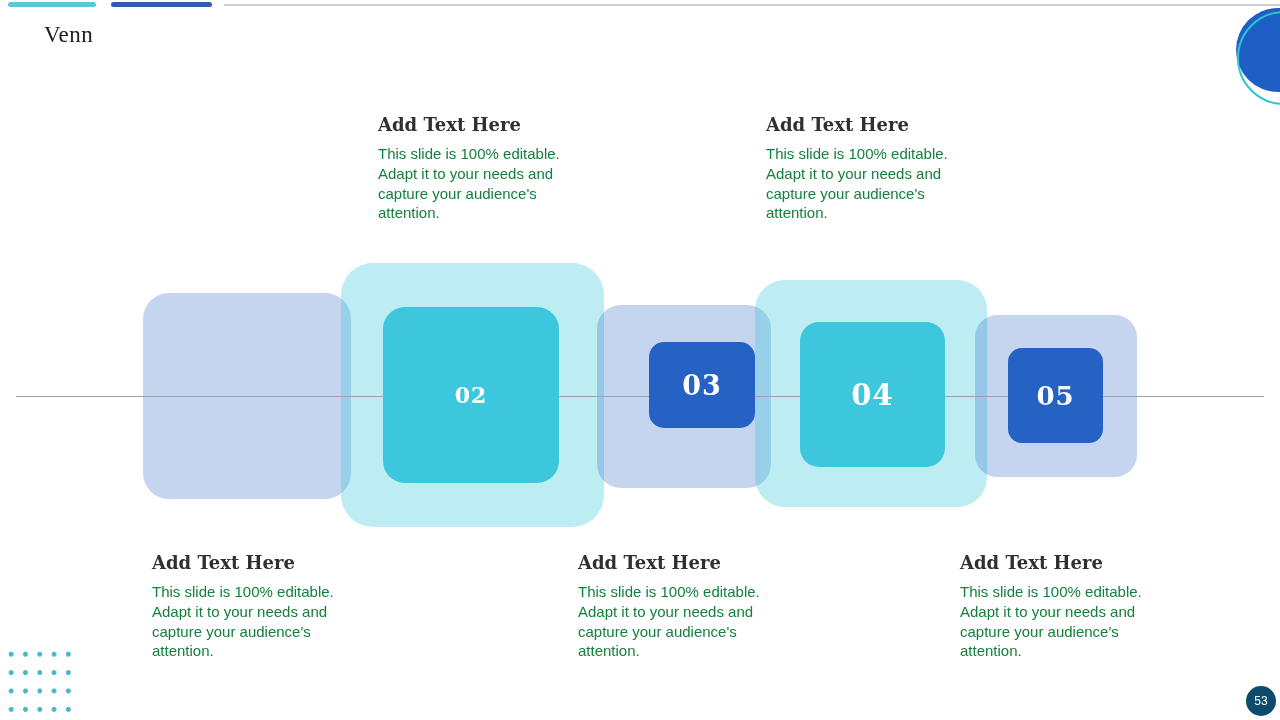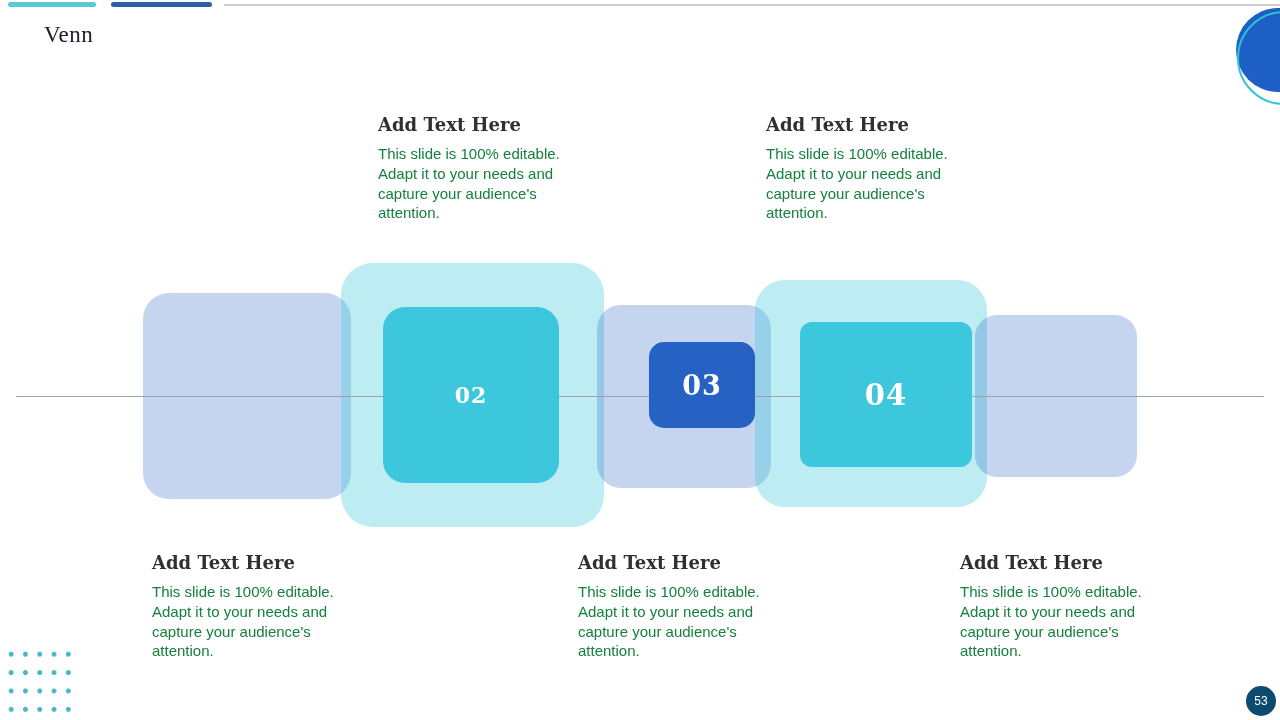--- a/index.html
+++ b/index.html
@@ -42,21 +42,21 @@
   .inner.bl{background:#2661c4;}
   .inner.tl{background:#3cc7dc;}
   #o1{left:143px;top:293px;width:208px;height:206px;border-radius:26px;}
   #o2{left:341px;top:263px;width:263px;height:264px;border-radius:32px;}
   #o3{left:597px;top:305px;width:174px;height:183px;border-radius:24px;}
   #o4{left:755px;top:280px;width:232px;height:227px;border-radius:30px;}
   #o5{left:975px;top:315px;width:162px;height:162px;border-radius:22px;}
   #i1{left:181px;top:329px;width:133px;height:133px;border-radius:18px;font-size:28px;}
   #i2{left:383px;top:307px;width:176px;height:176px;border-radius:22px;font-size:22px;}
   #i3{left:627px;top:342px;width:106px;height:86px;border-radius:15px;font-size:27px;margin-left:22px;}
-  #i4{left:800px;top:322px;width:172px;height:145px;border-radius:12px;font-size:29px;}
+  #i4{left:800px;top:322px;width:145px;height:145px;border-radius:19px;font-size:29px;}
   #i5{left:1008px;top:348px;width:95px;height:95px;border-radius:14px;font-size:26px;}
   
   .tblock{position:absolute;width:190px;text-align:left;}
   .tblock .hd{
     font-family:"DejaVu Serif",serif;font-weight:bold;font-size:18px;
     color:#303030;margin:0 0 9px 0;
   }
   .tblock .bd{
     font-family:"Liberation Sans",sans-serif;font-size:15px;line-height:1.32;
     color:#15803d;margin:0;
@@ -114,20 +114,23 @@
 
   <div class="sq inner tl" id="i2">
     <span>02</span>
   </div>
   <div class="sq inner bl" id="i3">
     <span>03</span>
   </div>
   <div class="sq inner tl" id="i4">
     <span>04</span>
   </div>
+  <div class="sq inner bl" id="i5">
+    <span>05</span>
+  </div>
 
   <div class="tblock tb-bottom" id="tb3">
     <div class="hd">Add Text Here</div>
     <p class="bd">This slide is 100% editable. Adapt it to your needs and capture your audience's attention.</p>
   </div>
   <div class="tblock tb-bottom" id="tb4">
     <div class="hd">Add Text Here</div>
     <p class="bd">This slide is 100% editable. Adapt it to your needs and capture your audience's attention.</p>
   </div>
   <div class="tblock tb-bottom" id="tb5">

